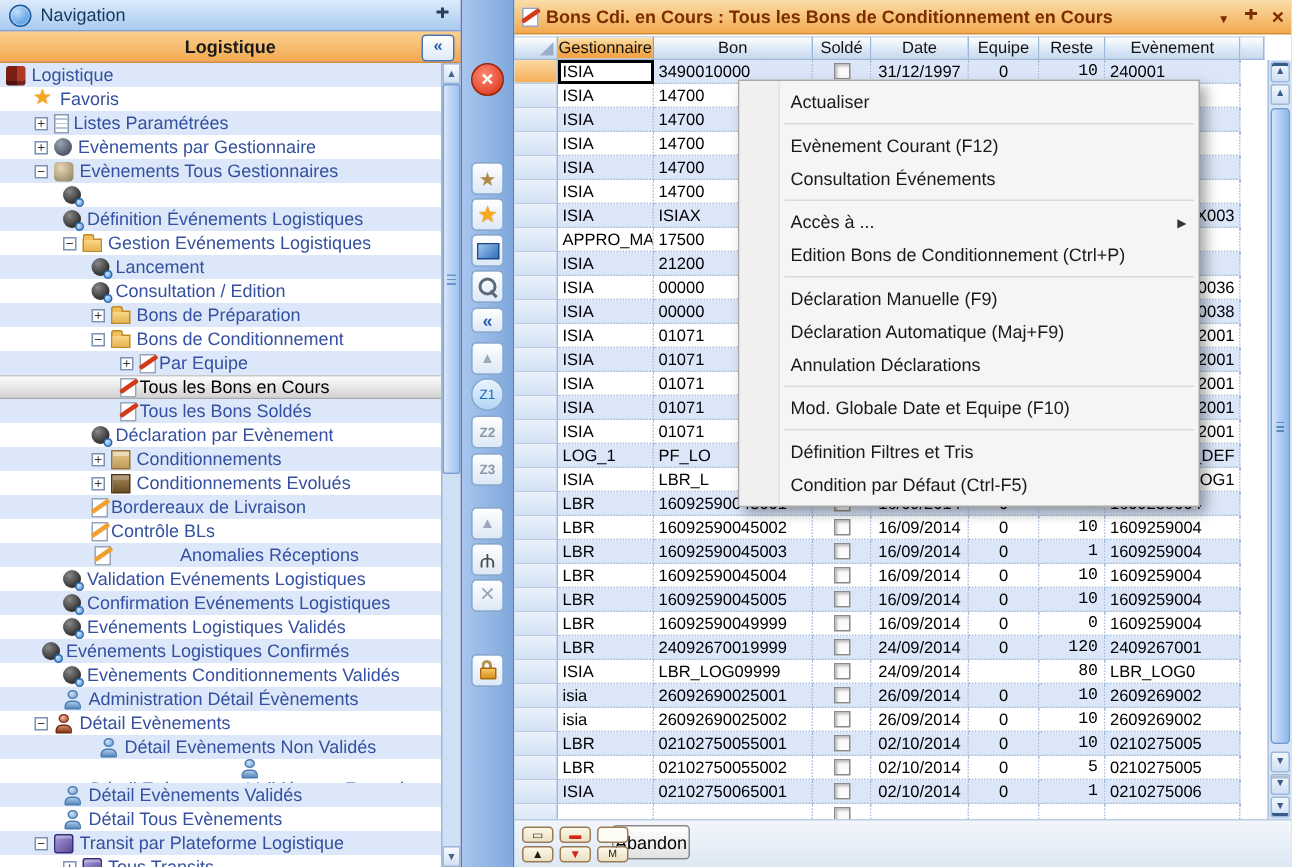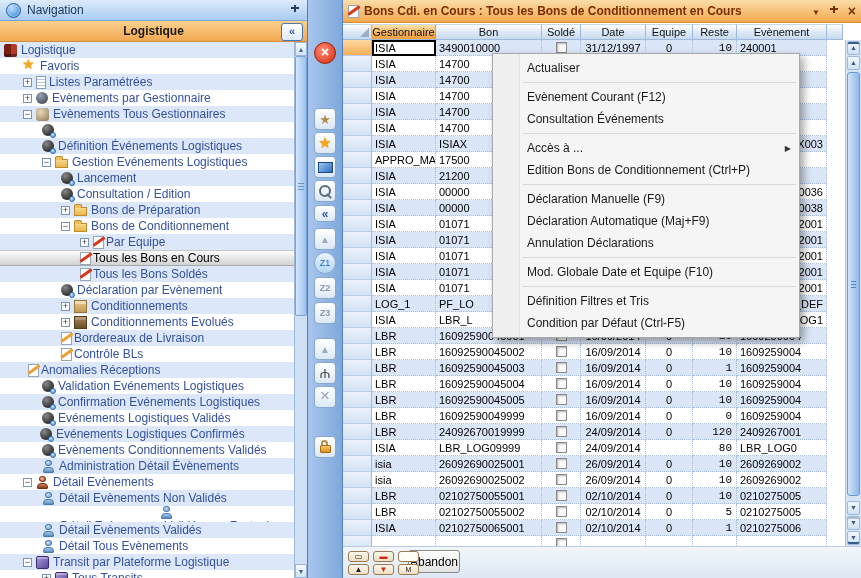--- a/index.html
+++ b/index.html
@@ -239,61 +239,61 @@
         <div class="trow alt" style="padding-left: 61px;">
 
     <span class="ticon ic-note"></span>
     <span class="tlabel">Bordereaux de Livraison</span>
   </div>
         <div class="trow" style="padding-left: 61px;">
 
     <span class="ticon ic-note"></span>
     <span class="tlabel">Contrôle BLs</span>
   </div>
-        <div class="trow alt" style="padding-left: 28px;">
+        <div class="trow alt" style="padding-left: 63px; gap: 44px;">
 
     <span class="ticon ic-note"></span>
     <span class="tlabel">Anomalies Réceptions</span>
   </div>
         <div class="trow" style="padding-left: 42px;">
 
     <span class="ticon ic-event"></span>
     <span class="tlabel">Validation Evénements Logistiques</span>
   </div>
         <div class="trow alt" style="padding-left: 42px;">
 
     <span class="ticon ic-event"></span>
     <span class="tlabel">Confirmation Evénements Logistiques</span>
   </div>
         <div class="trow" style="padding-left: 42px;">
 
     <span class="ticon ic-event"></span>
     <span class="tlabel">Evénements Logistiques Validés</span>
   </div>
-        <div class="trow alt" style="padding-left: 40px;">
+        <div class="trow alt" style="padding-left: 28px;">
 
     <span class="ticon ic-event"></span>
     <span class="tlabel">Evénements Logistiques Confirmés</span>
   </div>
         <div class="trow" style="padding-left: 42px;">
 
     <span class="ticon ic-event"></span>
     <span class="tlabel">Evènements Conditionnements Validés</span>
   </div>
         <div class="trow alt" style="padding-left: 42px;">
 
     <span class="ticon ic-person"></span>
     <span class="tlabel">Administration Détail Évènements</span>
   </div>
         <div class="trow" style="padding-left: 23px;">
     <span class="expander">−</span>
     <span class="ticon ic-detail"></span>
     <span class="tlabel">Détail Evènements</span>
   </div>
-        <div class="trow alt" style="padding-left: 42px;">
+        <div class="trow alt" style="padding-left: 66px;">
 
     <span class="ticon ic-person"></span>
     <span class="tlabel">Détail Evènements Non Validés</span>
   </div>
         <div class="trow" style="padding-left: 42px; flex-direction: column;">
 
     <span class="ticon ic-person"></span>
     <span class="tlabel">Détail Evènements Validés non Facturés</span>
   </div>
         <div class="trow alt" style="padding-left: 42px;">

